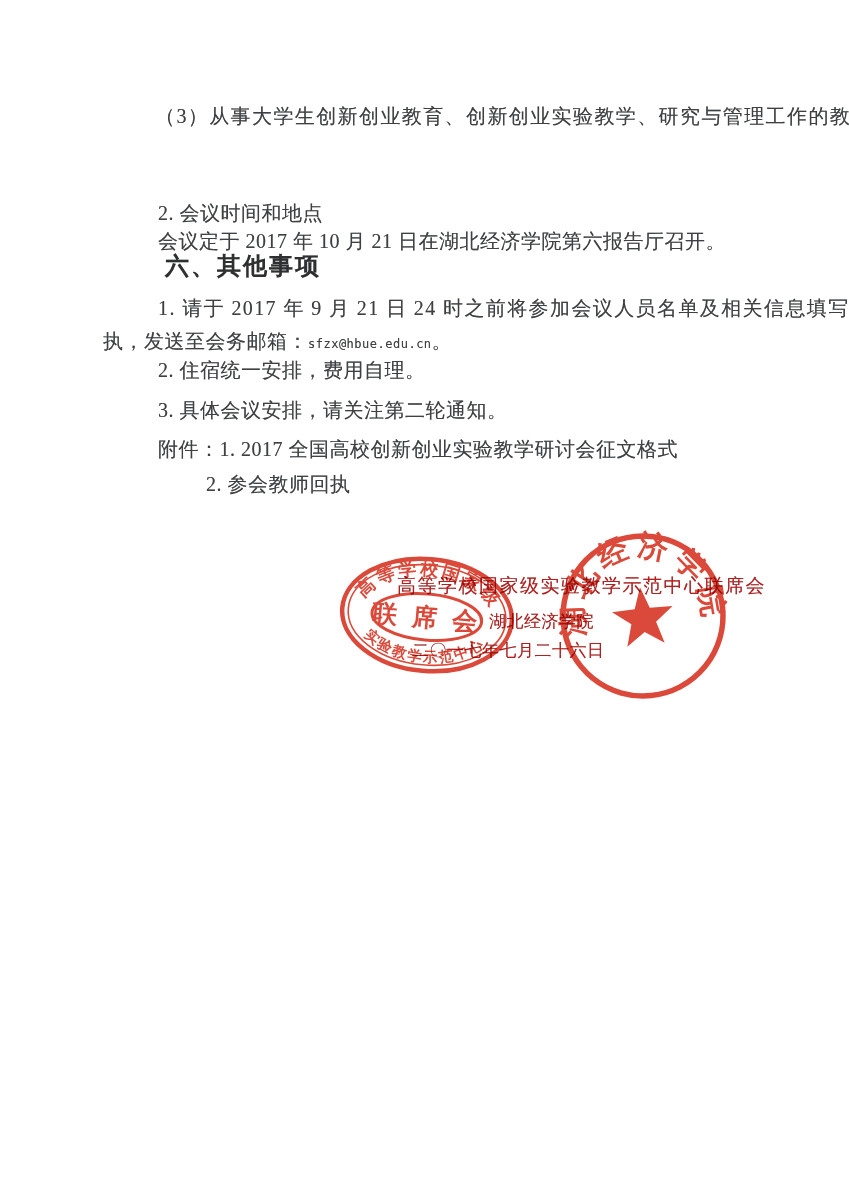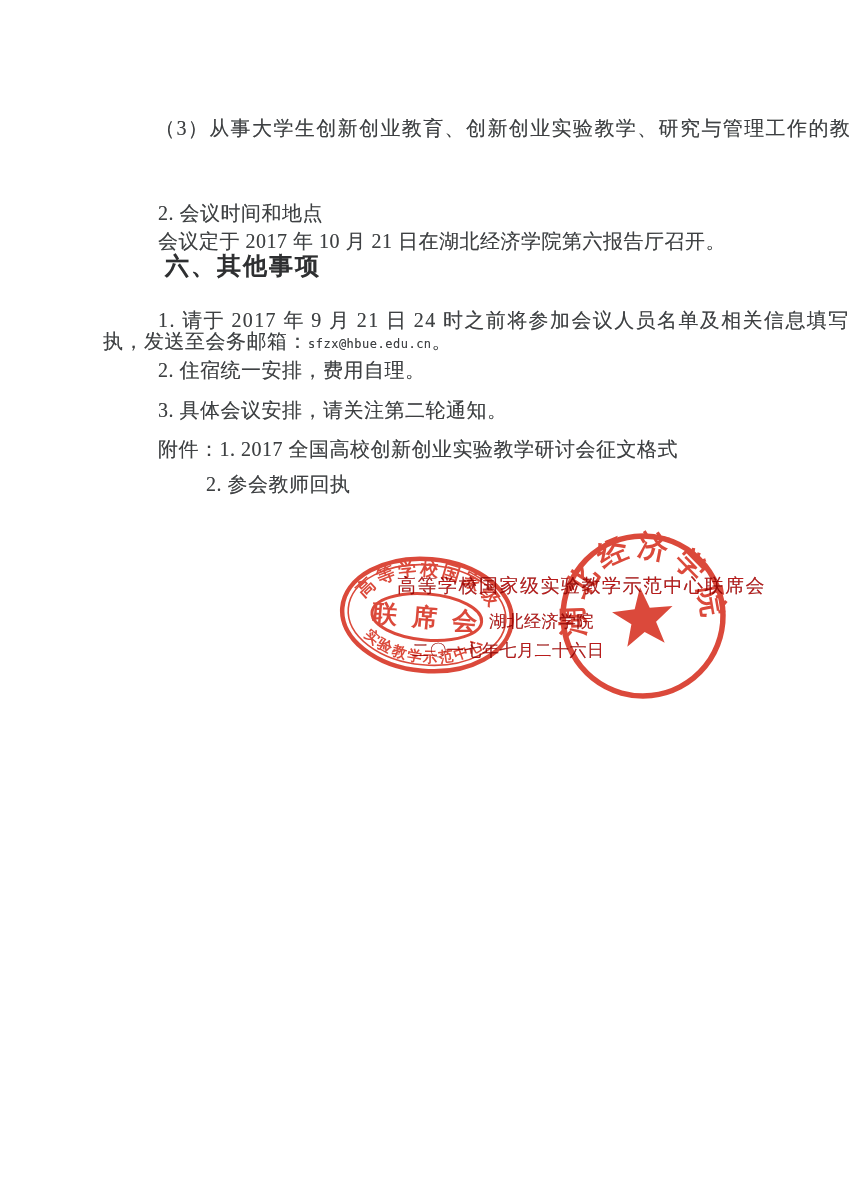--- a/index.html
+++ b/index.html
@@ -16,21 +16,21 @@
     width:660px;
     font-size:20px;
     line-height:1.1;
     color:#3e4043;
     letter-spacing:0.5px;
     white-space:nowrap;
     text-shadow:0 0 0.6px rgba(90,95,88,0.55);
   }
   .indent{padding-left:52px;}
   .indent2{padding-left:55px;}
-  .stretch{letter-spacing:1.4px;margin-top:12px;}
+  .stretch{letter-spacing:1.4px;}
   .heading{
     font-family:"Liberation Sans",sans-serif;
     font-weight:bold;
     font-size:24px;
     color:#2e2f31;
     letter-spacing:2px;
   }
   .email{
     font-family:"DejaVu Sans Mono",monospace;
     font-size:12px;

